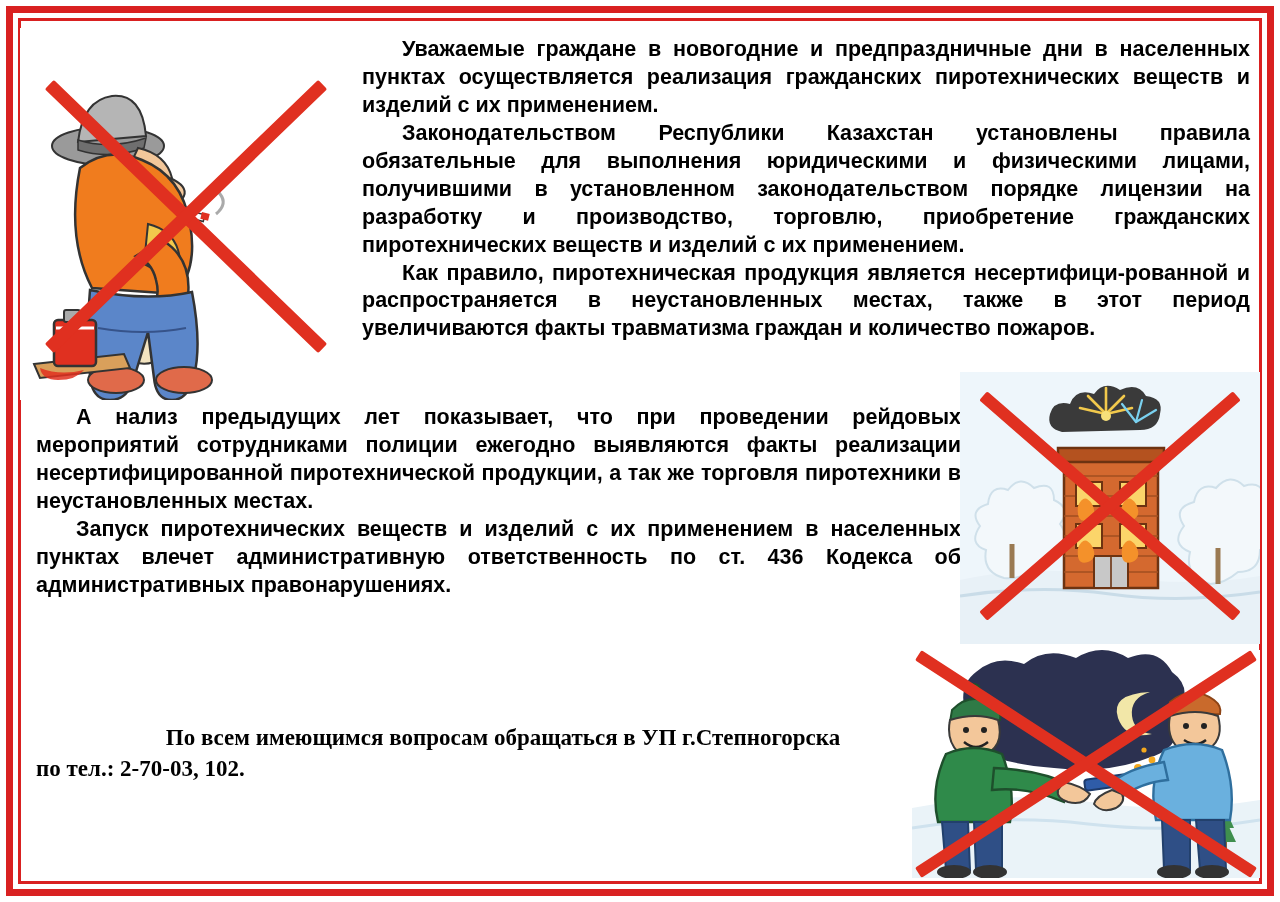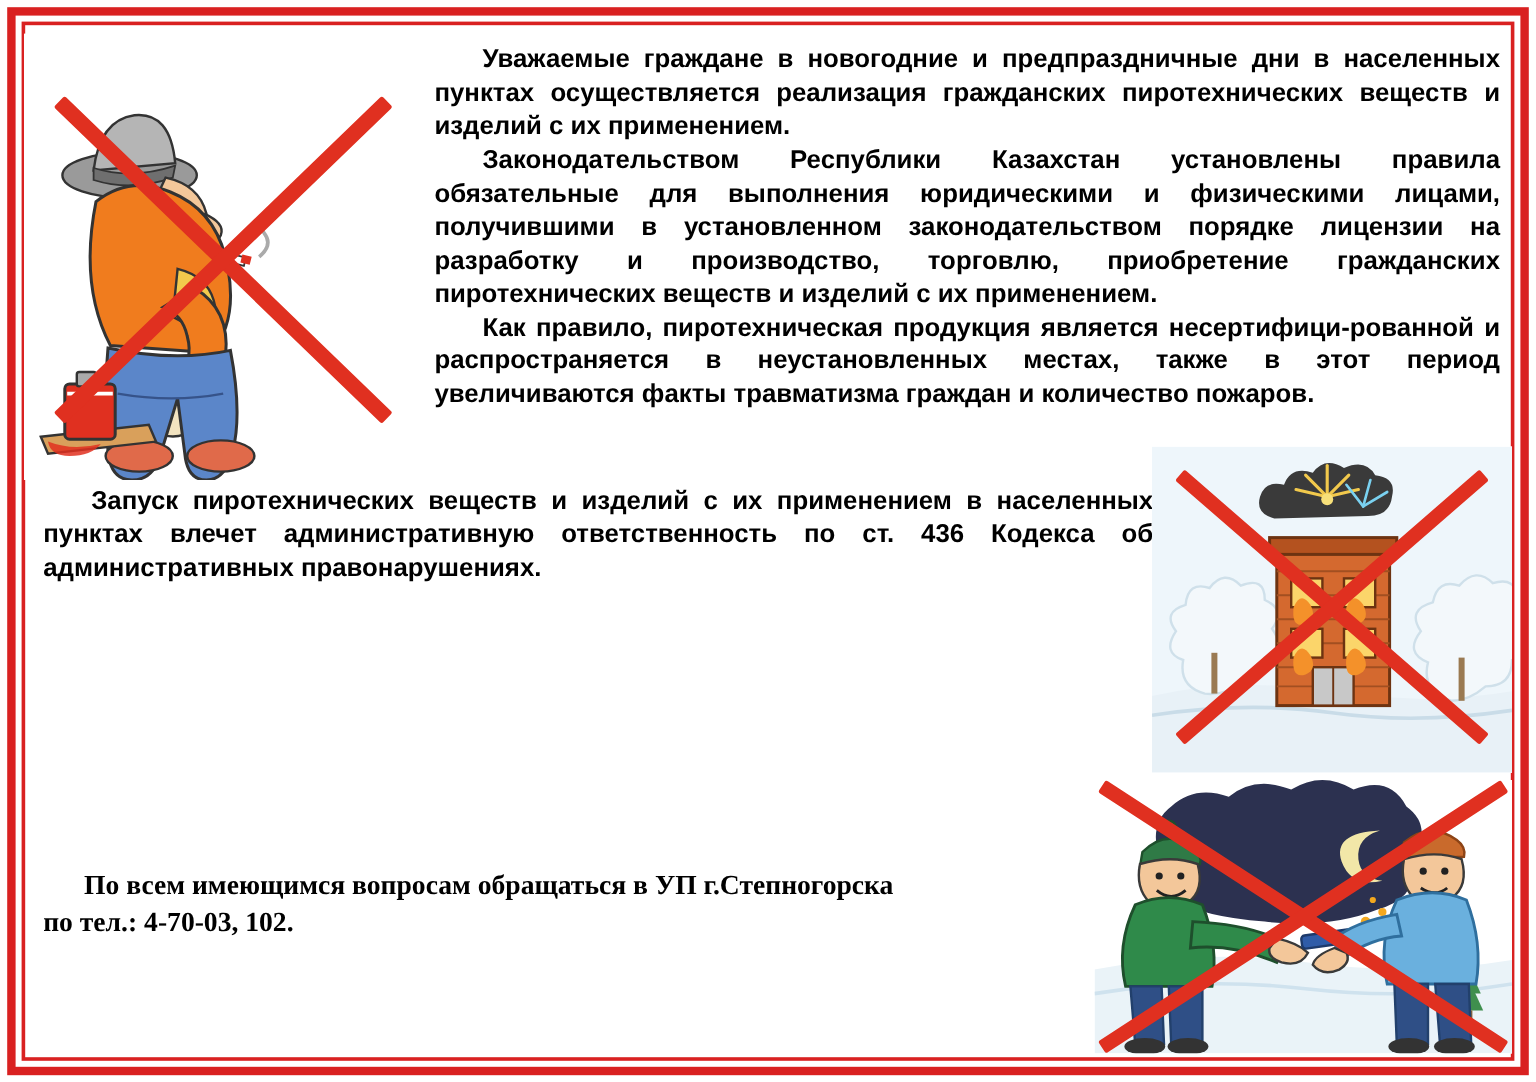--- a/index.html
+++ b/index.html
@@ -73,21 +73,21 @@
     position: absolute;
     left: 36px;
     top: 722px;
     width: 900px;
     font-family: "Liberation Serif", serif;
     font-weight: bold;
     font-size: 23px;
     color: #000000;
     line-height: 1.35;
   }
-  .contact .line1 { text-indent: 34px; }
+  .contact .line1 { text-indent: 34px; text-align: center; }
   .contact .line2 { text-indent: 0px; }
 
   
   .img-box {
     position: absolute;
     overflow: hidden;
   }
   .cross-line {
     position: absolute;
     background: #e03020;
@@ -178,26 +178,27 @@
     <div class="cross-line" style="left:-24px; top:182px; width:380px; height:13px; transform:rotate(-44deg);"></div>
   </div>
 
   <div class="top-text">
     <p class="para">Уважаемые граждане в новогодние и предпраздничные дни в населенных пунктах осуществляется реализация гражданских пиротехнических веществ и изделий с их применением.</p>
     <p class="para">Законодательством Республики Казахстан установлены правила обязательные для выполнения юридическими и физическими лицами, получившими в установленном законодательством порядке лицензии на разработку и производство, торговлю, приобретение гражданских пиротехнических веществ и изделий с их применением.</p>
     <p class="para">Как правило, пиротехническая продукция является несертифици-рованной и распространяется в неустановленных местах, также в этот период увеличиваются факты травматизма граждан и количество пожаров.</p>
   </div>
 
   <div class="mid-text">
+    <p class="para">А нализ предыдущих лет показывает, что при проведении рейдовых мероприятий сотрудниками полиции ежегодно выявляются факты реализации несертифицированной пиротехнической продукции, а так же торговля пиротехники в неустановленных местах.</p>
     <p class="para">Запуск пиротехнических веществ и изделий с их применением в населенных пунктах влечет административную ответственность по ст. 436 Кодекса об административных правонарушениях.</p>
   </div>
 
   <div class="contact">
     <div class="line1">По всем имеющимся вопросам обращаться в УП г.Степногорска</div>
-    <div class="line2">по тел.: 4-70-03, 102.</div>
+    <div class="line2">по тел.: 2-70-03, 102.</div>
   </div>
 
   <div class="img-box" id="img-house">
     <svg width="300" height="272" viewBox="0 0 300 272">
       <rect x="0" y="0" width="300" height="272" fill="#ffffff"></rect>
 
       <rect x="0" y="0" width="300" height="210" fill="#eef6fb"></rect>
 
       <path d="M0 208 q70 -16 150 -4 q80 12 150 0 l0 68 l-300 0 z" fill="#e8f1f7"></path>
       <path d="M0 224 q80 -12 150 -2 q70 10 150 -2" fill="none" stroke="#c9dce8" stroke-width="3"></path>

